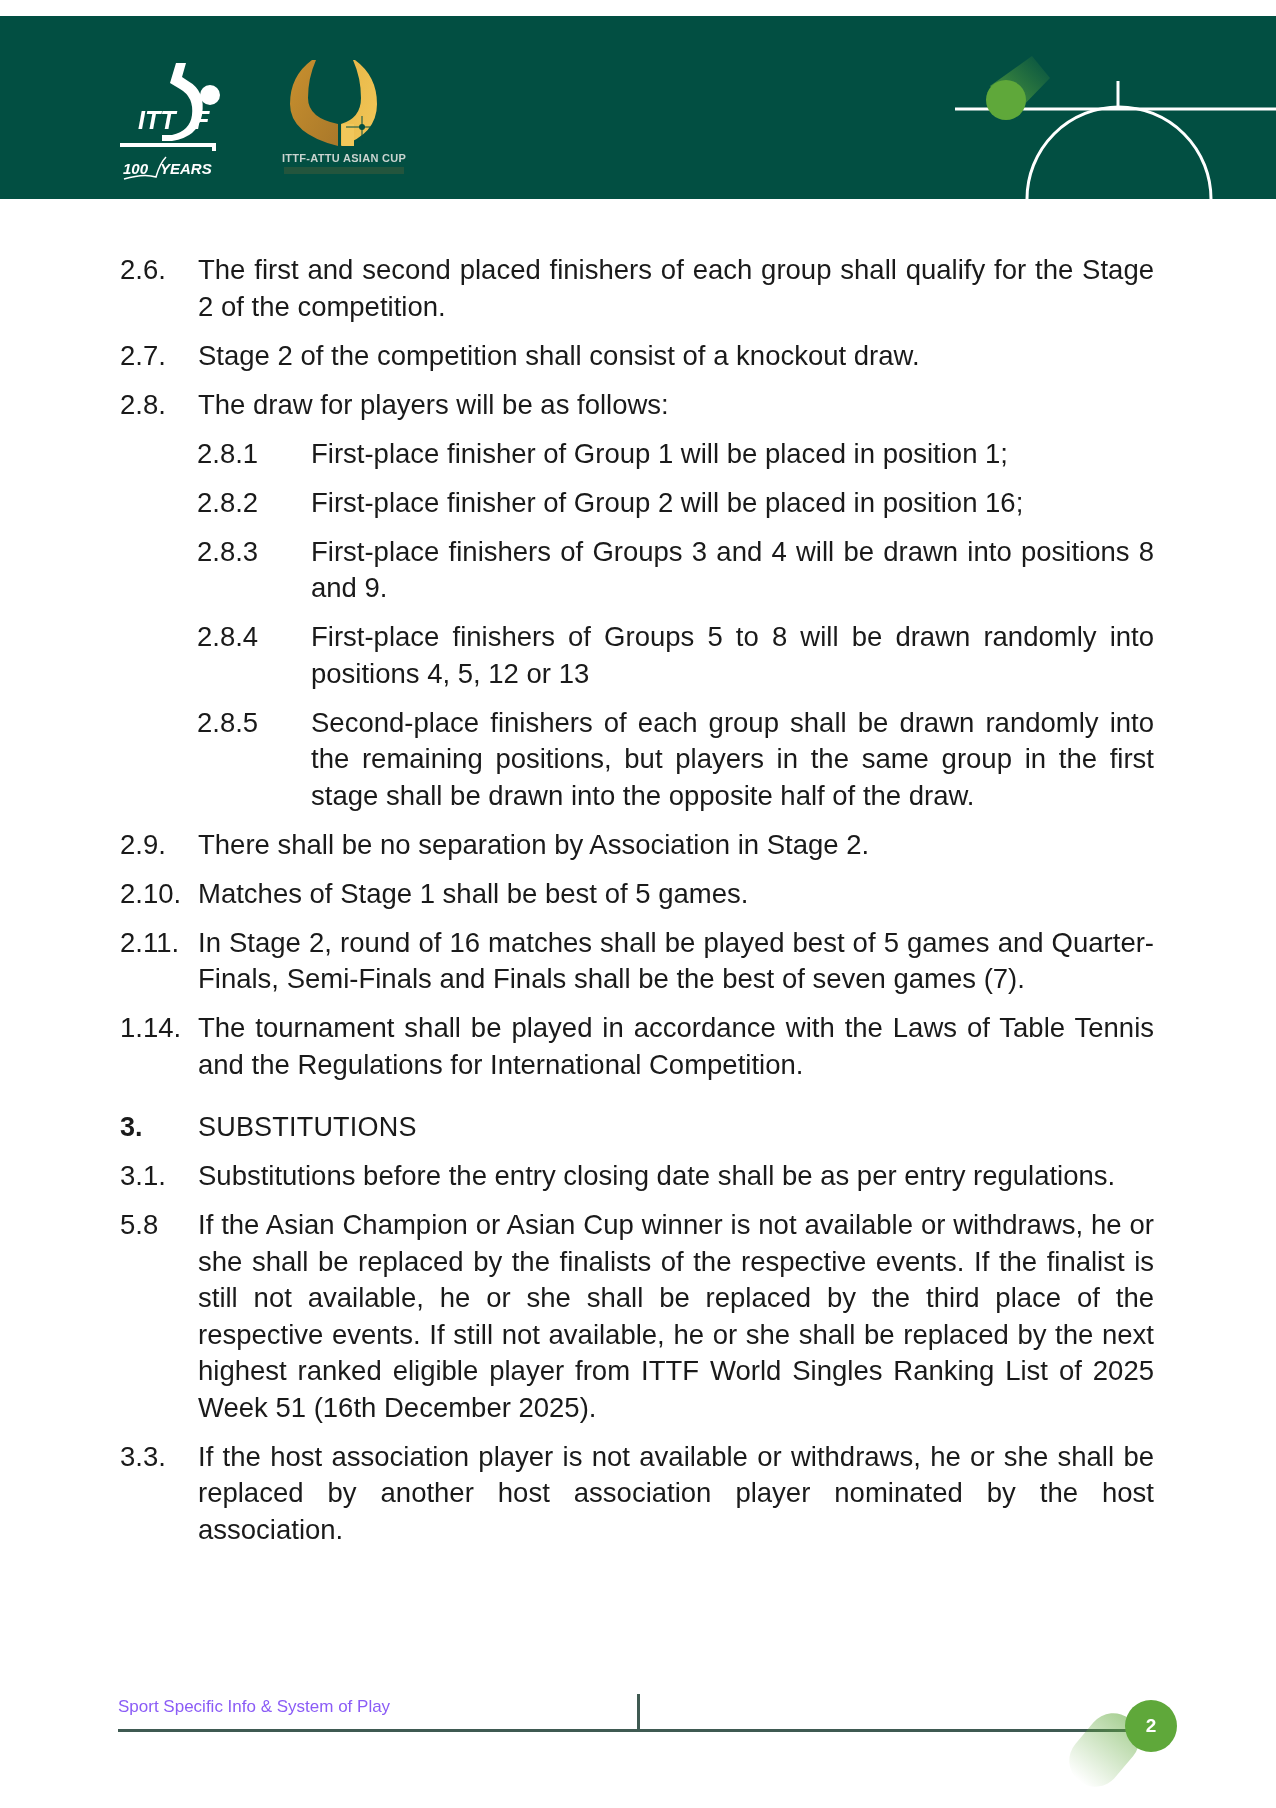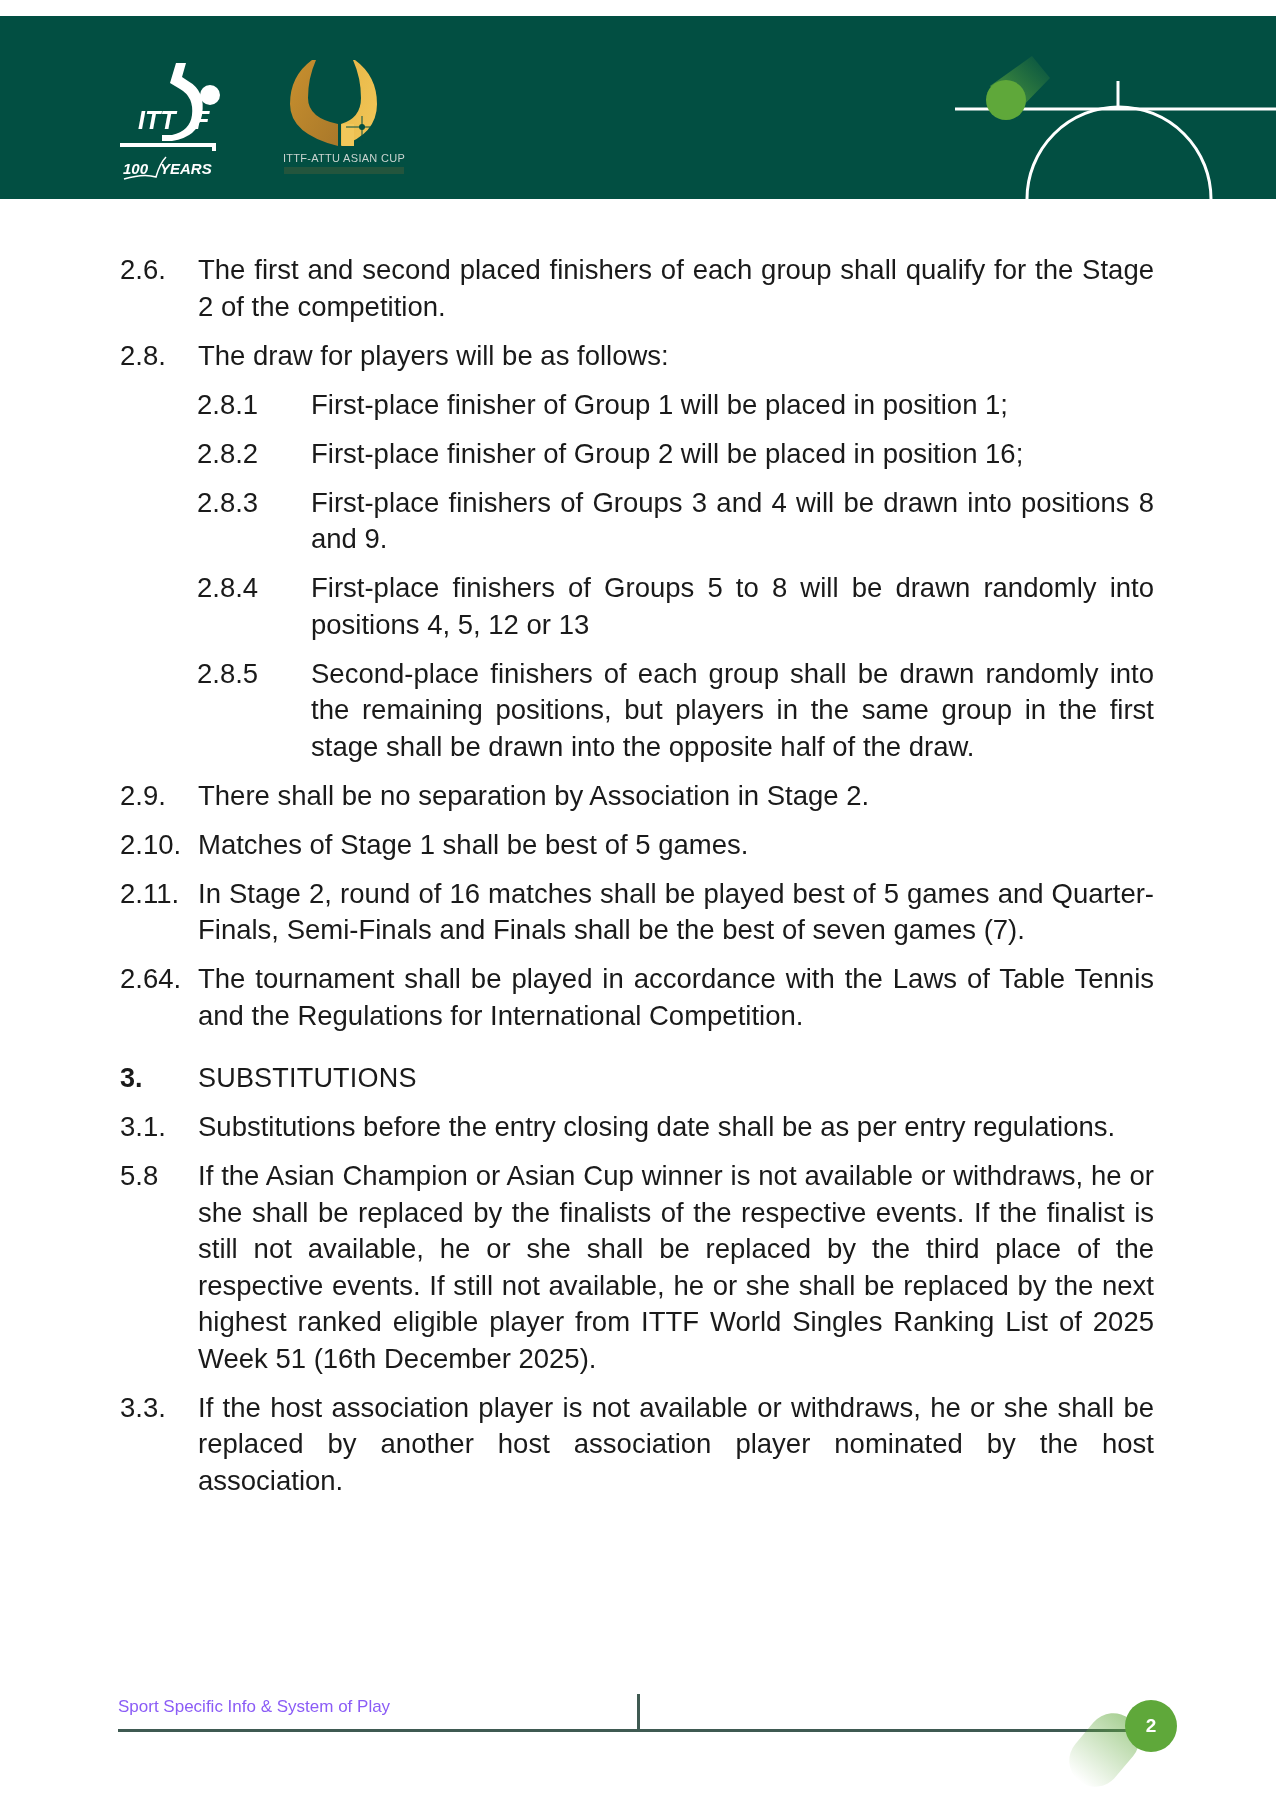--- a/index.html
+++ b/index.html
@@ -1,21 +1,21 @@
 <!DOCTYPE html>
 <html><head>
 <meta charset="utf-8">
 <style>
   html, body { margin:0; padding:0; }
   body { width:1276px; height:1808px; background:#ffffff; position:relative; overflow:hidden;
          font-family:"Liberation Sans", sans-serif; color:#1a1a1a; }
   .header { position:absolute; left:0; top:16px; width:1276px; height:183px; background:#024f42;padding-left:24px; }
   .header svg { position:absolute; left:0; top:0; }
   .cup-caption { position:absolute; left:274px; top:136px; width:140px; font-size:11px; color:#c9d3cf;
-                 letter-spacing:0.3px; text-align:center; font-family:"Liberation Sans", sans-serif; }
+                 letter-spacing:0.3px; text-align:center; font-family:"Liberation Sans", sans-serif;font-weight:bold; }
   .cup-sub { position:absolute; left:284px; top:151px; width:120px; height:7px; background:#3b5a3a; opacity:0.6; }
   .content { position:absolute; left:120px; top:252px; width:1034px; }
   .item { position:relative; font-size:27.5px; line-height:36.5px; margin-bottom:12.5px; }
   .num { position:absolute; left:0; top:0; }
   .txt { margin-left:78px; text-align:justify; }
   .sub { margin-left:77px; }
   .sub .txt { margin-left:114px; }
   .heading { font-weight:normal; margin-top:26px; }
   .heading .txt { font-weight:normal; font-size:27px; letter-spacing:0.2px;margin-top:23px; }
   .heading .num { font-weight:bold; font-size:27px; }
@@ -79,20 +79,24 @@
   <div class="cup-caption">ITTF-ATTU ASIAN CUP</div>
   <div class="cup-sub"></div>
 </div>
 
 <div class="content">
   <div class="item">
     <span class="num">2.6.</span>
     <div class="txt">The first and second placed finishers of each group shall qualify for the Stage 2 of the competition.</div>
   </div>
   <div class="item">
+    <span class="num">2.7.</span>
+    <div class="txt">Stage 2 of the competition shall consist of a knockout draw.</div>
+  </div>
+  <div class="item">
     <span class="num">2.8.</span>
     <div class="txt">The draw for players will be as follows:</div>
   </div>
 
   <div class="item sub">
     <span class="num">2.8.1</span>
     <div class="txt">First-place finisher of Group 1 will be placed in position 1;</div>
   </div>
   <div class="item sub">
     <span class="num">2.8.2</span>
@@ -117,21 +121,21 @@
   </div>
   <div class="item">
     <span class="num">2.10.</span>
     <div class="txt">Matches of Stage 1 shall be best of 5 games.</div>
   </div>
   <div class="item">
     <span class="num">2.11.</span>
     <div class="txt">In Stage 2, round of 16 matches shall be played best of 5 games and Quarter-Finals, Semi-Finals and Finals shall be the best of seven games (7).</div>
   </div>
   <div class="item">
-    <span class="num">2.64.</span>
+    <span class="num">1.14.</span>
     <div class="txt">The tournament shall be played in accordance with the Laws of Table Tennis and the Regulations for International Competition.</div>
   </div>
 
   <div class="item heading">
     <span class="num">3.</span>
     <div class="txt">SUBSTITUTIONS</div>
   </div>
   <div class="item">
     <span class="num">3.1.</span>
     <div class="txt">Substitutions before the entry closing date shall be as per entry regulations.</div>

